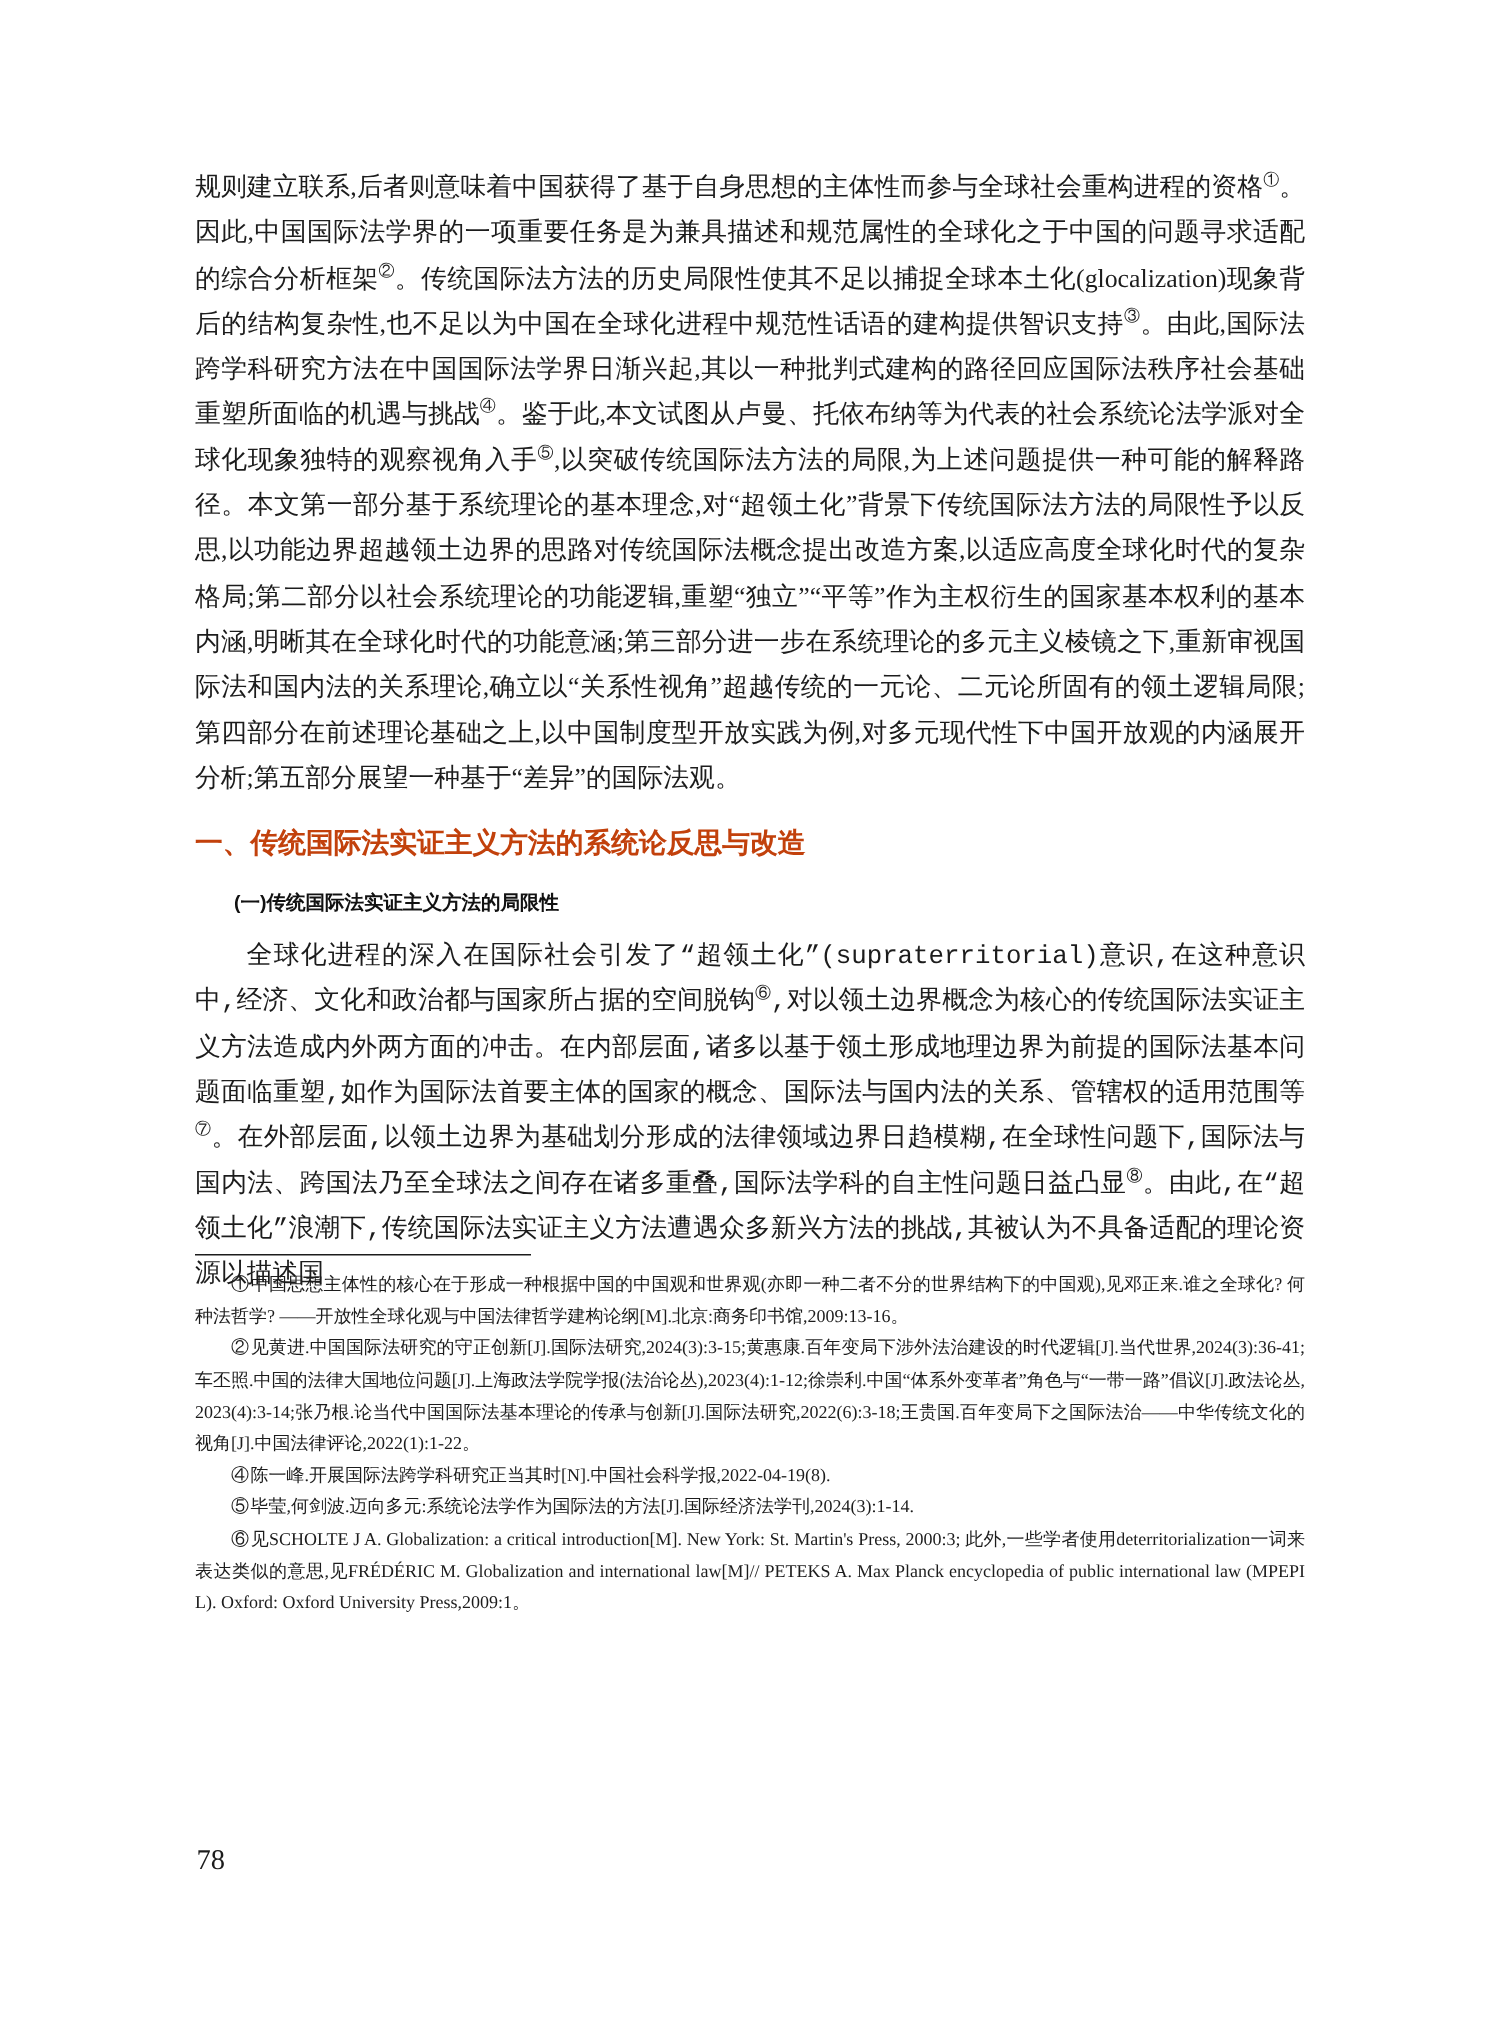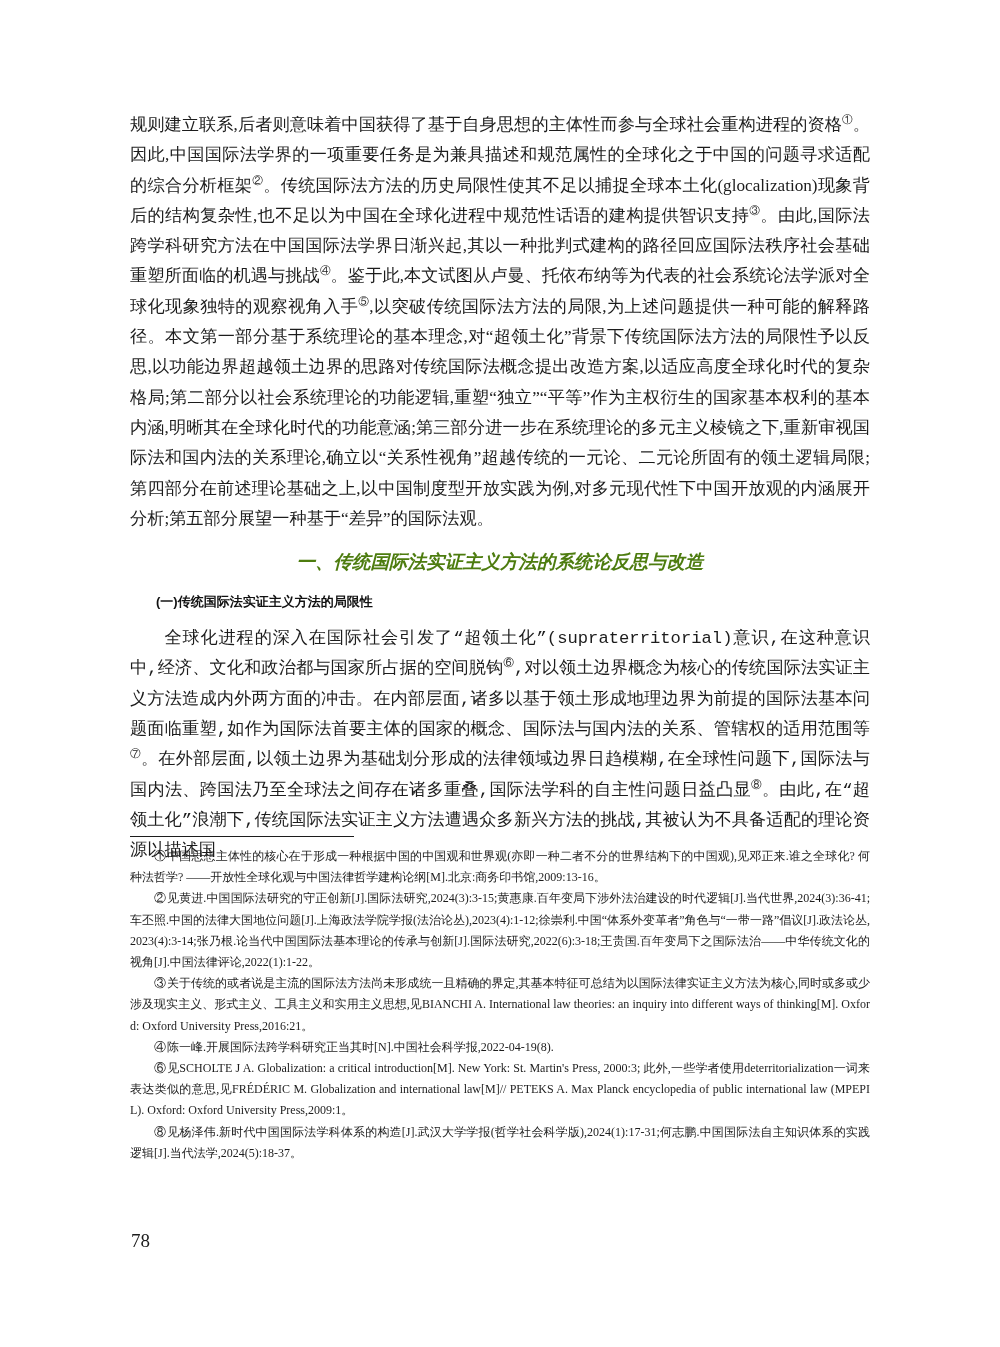--- a/index.html
+++ b/index.html
@@ -30,26 +30,24 @@
   .para.indent { text-indent: 2em; font-family: Liberation Mono, monospace; }
   .fn-ref {
     font-size: 0.62em;
     vertical-align: super;
     line-height: 0;
   }
   .section-heading {
     font-family: "Liberation Sans", "DejaVu Sans", sans-serif;
     font-size: 18.5px;
     font-weight: bold;
-    text-align: center;
     margin-top: 15px;
     margin-bottom: 14px;
     line-height: 26px;
-    color: #4d7c0f;
-    font-style: italic;
+    color: #c2410c;
   }
   .subsection-heading {
     font-family: "Liberation Sans", "DejaVu Sans", sans-serif;
     font-size: 13px;
     font-weight: bold;
     text-indent: 2em;
     margin-bottom: 9px;
     line-height: 26px;
     color: #111;
   }
@@ -96,27 +94,26 @@
     <p class="para indent">全球化进程的深入在国际社会引发了“超领土化”(supraterritorial)意识,在这种意识中,经济、文化和政治都与国家所占据的空间脱钩<sup class="fn-ref">⑥</sup>,对以领土边界概念为核心的传统国际法实证主义方法造成内外两方面的冲击。在内部层面,诸多以基于领土形成地理边界为前提的国际法基本问题面临重塑,如作为国际法首要主体的国家的概念、国际法与国内法的关系、管辖权的适用范围等<sup class="fn-ref">⑦</sup>。在外部层面,以领土边界为基础划分形成的法律领域边界日趋模糊,在全球性问题下,国际法与国内法、跨国法乃至全球法之间存在诸多重叠,国际法学科的自主性问题日益凸显<sup class="fn-ref">⑧</sup>。由此,在“超领土化”浪潮下,传统国际法实证主义方法遭遇众多新兴方法的挑战,其被认为不具备适配的理论资源以描述国</p>
   </div>
 
   <div class="footnote-block">
     <div class="footnote-divider"></div>
     <div>
     <p class="footnote"><span class="fn-marker">①</span><span>中国思想主体性的核心在于形成一种根据中国的中国观和世界观(亦即一种二者不分的世界结构下的中国观),见邓正来.谁之全球化? 何种法哲学? ——开放性全球化观与中国法律哲学建构论纲[M].北京:商务印书馆,2009:13-16。</span></p>
 
     <p class="footnote"><span class="fn-marker">②</span><span>见黄进.中国国际法研究的守正创新[J].国际法研究,2024(3):3-15;黄惠康.百年变局下涉外法治建设的时代逻辑[J].当代世界,2024(3):36-41;车丕照.中国的法律大国地位问题[J].上海政法学院学报(法治论丛),2023(4):1-12;徐崇利.中国“体系外变革者”角色与“一带一路”倡议[J].政法论丛,2023(4):3-14;张乃根.论当代中国国际法基本理论的传承与创新[J].国际法研究,2022(6):3-18;王贵国.百年变局下之国际法治——中华传统文化的视角[J].中国法律评论,2022(1):1-22。</span></p>
 
-    <p class="footnote"><span class="fn-marker">③</span><span>关于传统的或者说是主流的国际法方法尚未形成统一且精确的界定,其基本特征可总结为以国际法律实证主义方法为核心,同时或多或少涉及现实主义、形式主义、工具主义和实用主义思想,见BIANCHI A. International law theories: an inquiry into different ways of thinking[M]. Oxford: Oxford University Press,2016:21。</span></p>
 
     <p class="footnote"><span class="fn-marker">④</span><span>陈一峰.开展国际法跨学科研究正当其时[N].中国社会科学报,2022-04-19(8).</span></p>
 
+    <p class="footnote"><span class="fn-marker">⑤</span><span>毕莹,何剑波.迈向多元:系统论法学作为国际法的方法[J].国际经济法学刊,2024(3):1-14.</span></p>
 
     <p class="footnote"><span class="fn-marker">⑥</span><span>见SCHOLTE J A. Globalization: a critical introduction[M]. New York: St. Martin's Press, 2000:3; 此外,一些学者使用deterritorialization一词来表达类似的意思,见FRÉDÉRIC M. Globalization and international law[M]// PETEKS A. Max Planck encyclopedia of public international law (MPEPIL). Oxford: Oxford University Press,2009:1。</span></p>
 
 
-    <p class="footnote"><span class="fn-marker">⑧</span><span>见杨泽伟.新时代中国国际法学科体系的构造[J].武汉大学学报(哲学社会科学版),2024(1):17-31;何志鹏.中国国际法自主知识体系的实践逻辑[J].当代法学,2024(5):18-37。</span></p>
   </div>
   </div>
 
   <div class="page-number">78</div>
 
 </div>
 
 </body></html>

